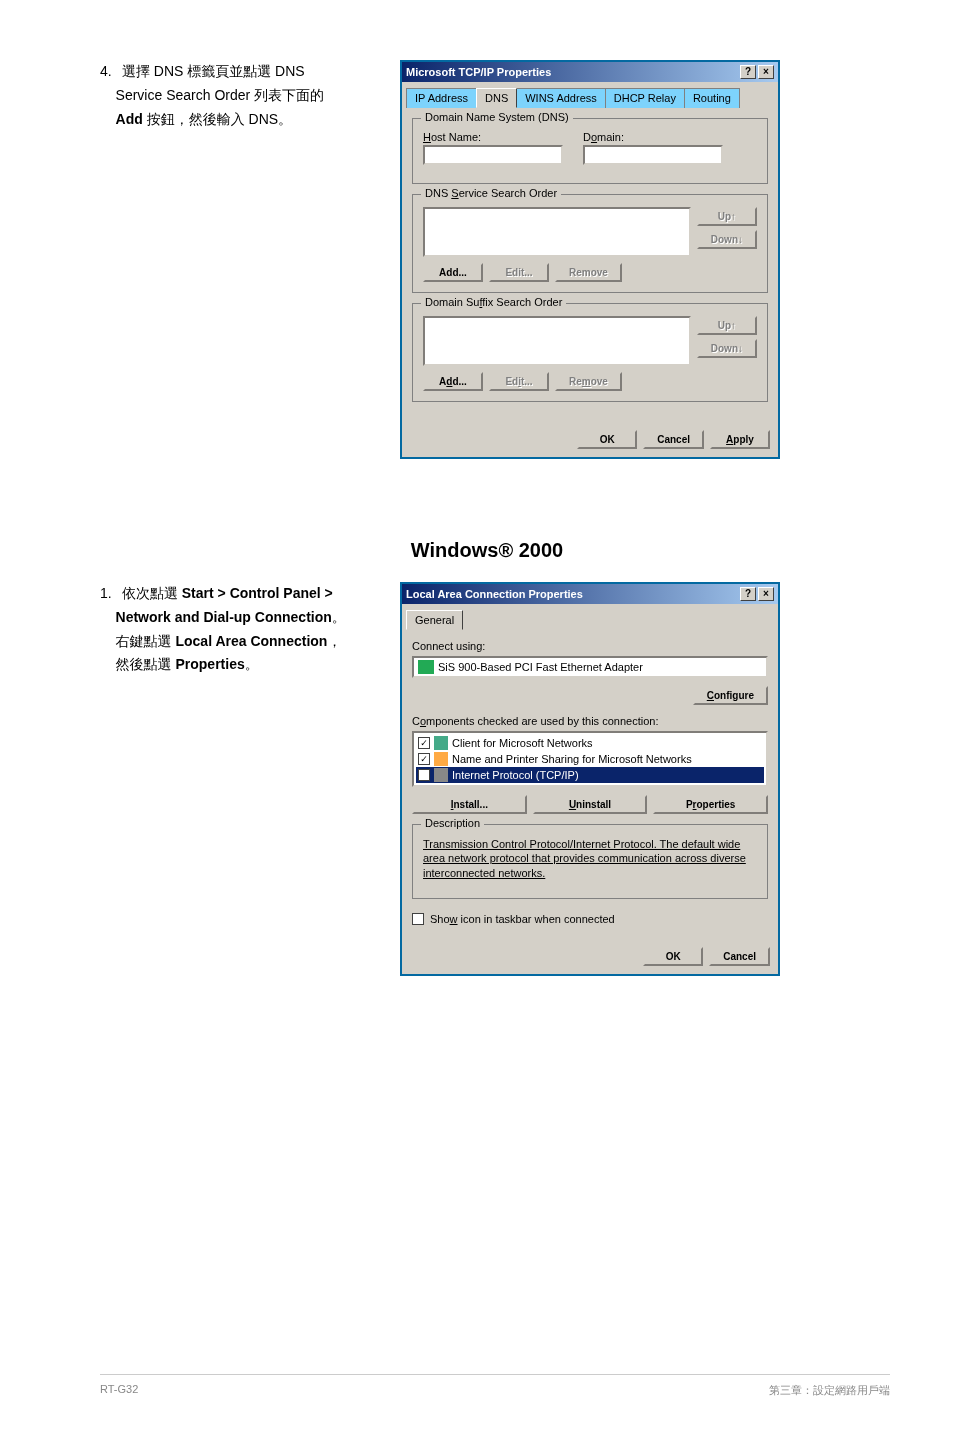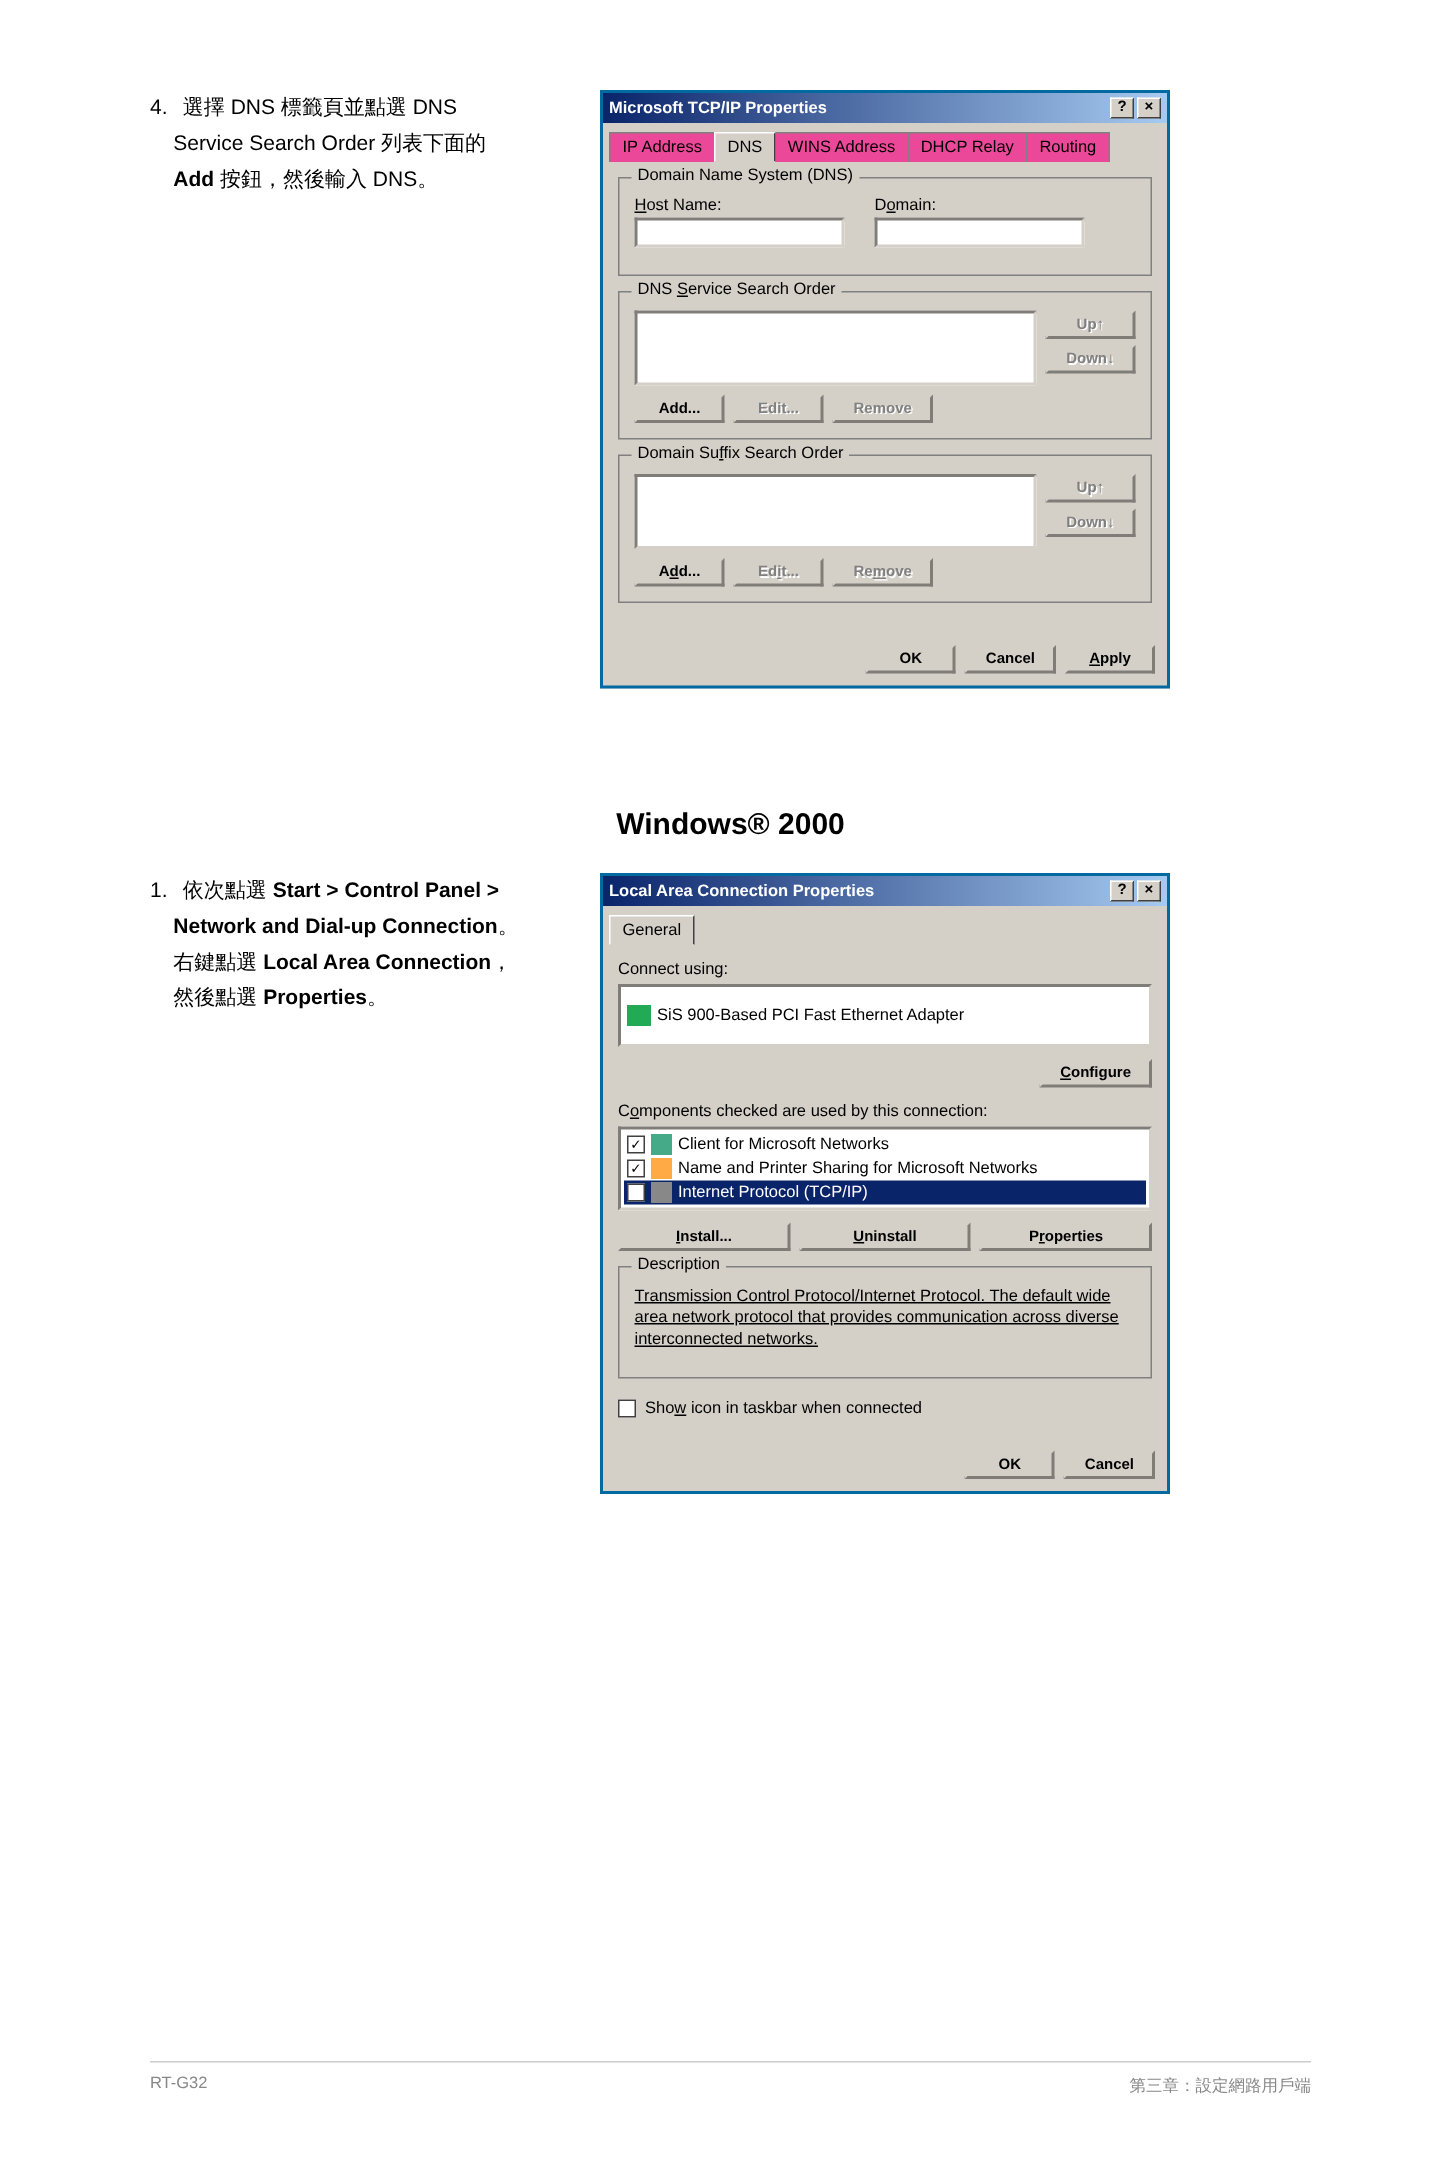--- a/index.html
+++ b/index.html
@@ -61,21 +61,21 @@
       text-align: center;
       line-height: 12px;
       font-weight: bold;
     }
     .tabs {
       display: flex;
       padding: 6px 4px 0 4px;
     }
     .tab {
       padding: 3px 8px;
-      background: #ec4899;
+      background: #7dd3fc;
       border: 1px solid #808080;
       border-bottom: none;
       font-size: 11px;
       margin-right: -1px;
     }
     .tab.active {
       background: #d4d0c8;
       border: 1px solid #fff;
       border-right-color: #404040;
       border-bottom: 1px solid #d4d0c8;
@@ -159,21 +159,21 @@
     }
     h2.win-header {
       font-size: 20px;
       font-weight: bold;
       margin-bottom: 20px;
       text-align: center;
     }
     .adapter-row {
       border: 2px inset #d4d0c8;
       background: #fff;
-      padding: 12px 4px;
+      padding: 2px 4px;
       display: flex;
       align-items: center;
       gap: 4px;
       margin-bottom: 8px;
     }
     .icon-nic {
       width: 16px;
       height: 14px;
       background: #2a5;
       display: inline-block;
@@ -222,21 +222,21 @@
       display: flex;
       align-items: center;
       gap: 6px;
       font-size: 11px;
       padding: 4px 0;
     }
     .footer {
       position: absolute;
       bottom: 40px;
       left: 100px;
-      right: 80px;
+      right: 64px;
       border-top: 1px solid #ccc;
       padding-top: 8px;
       display: flex;
       justify-content: space-between;
       font-size: 11px;
       color: #888;
       margin-top: 33px;
     }
     .underline { text-decoration: underline; }
   </style>

